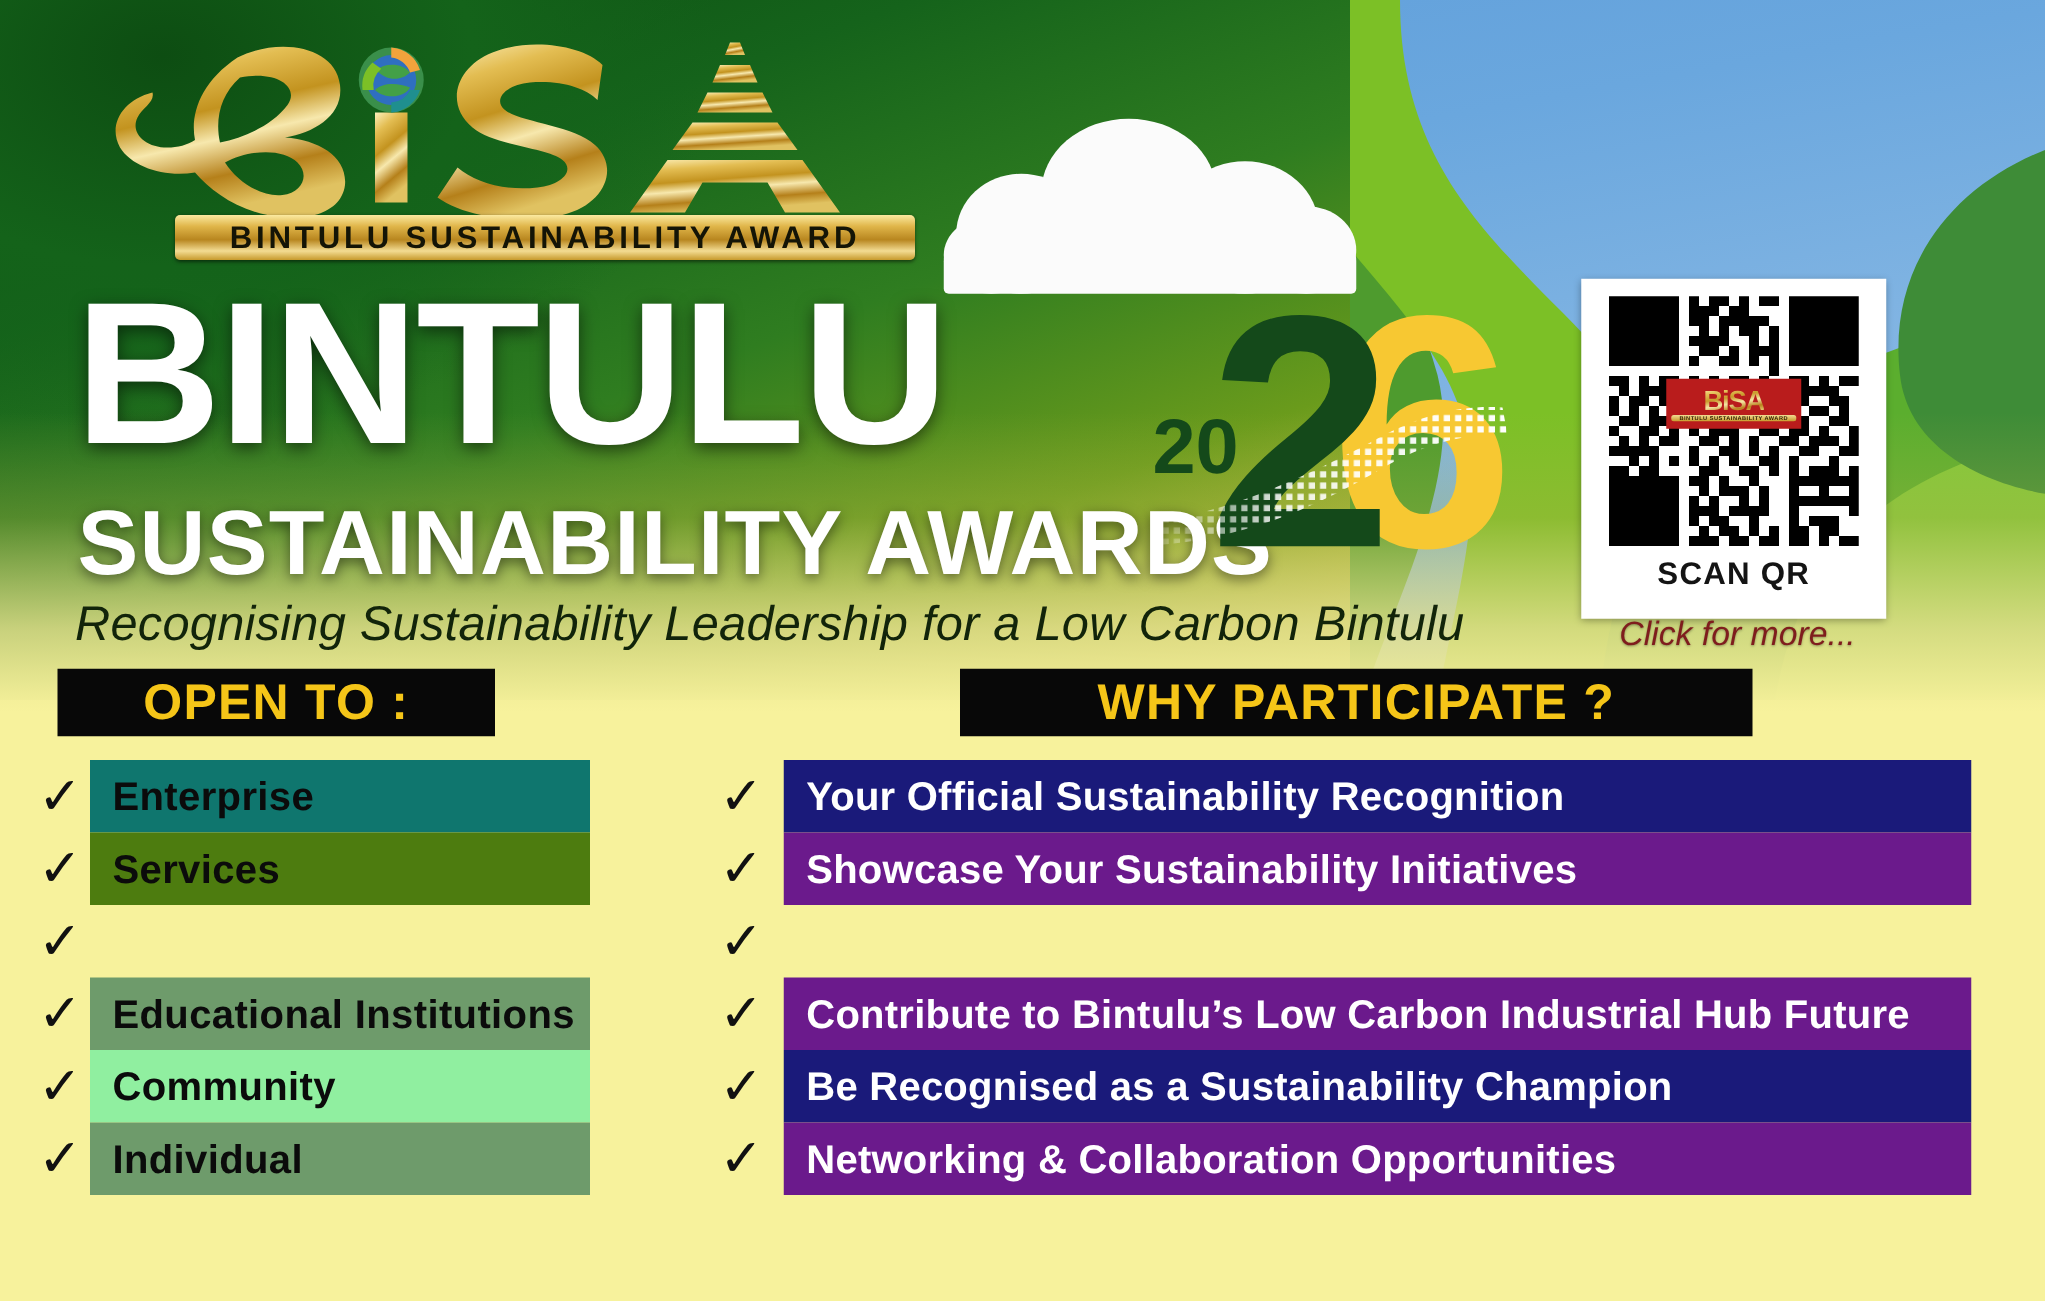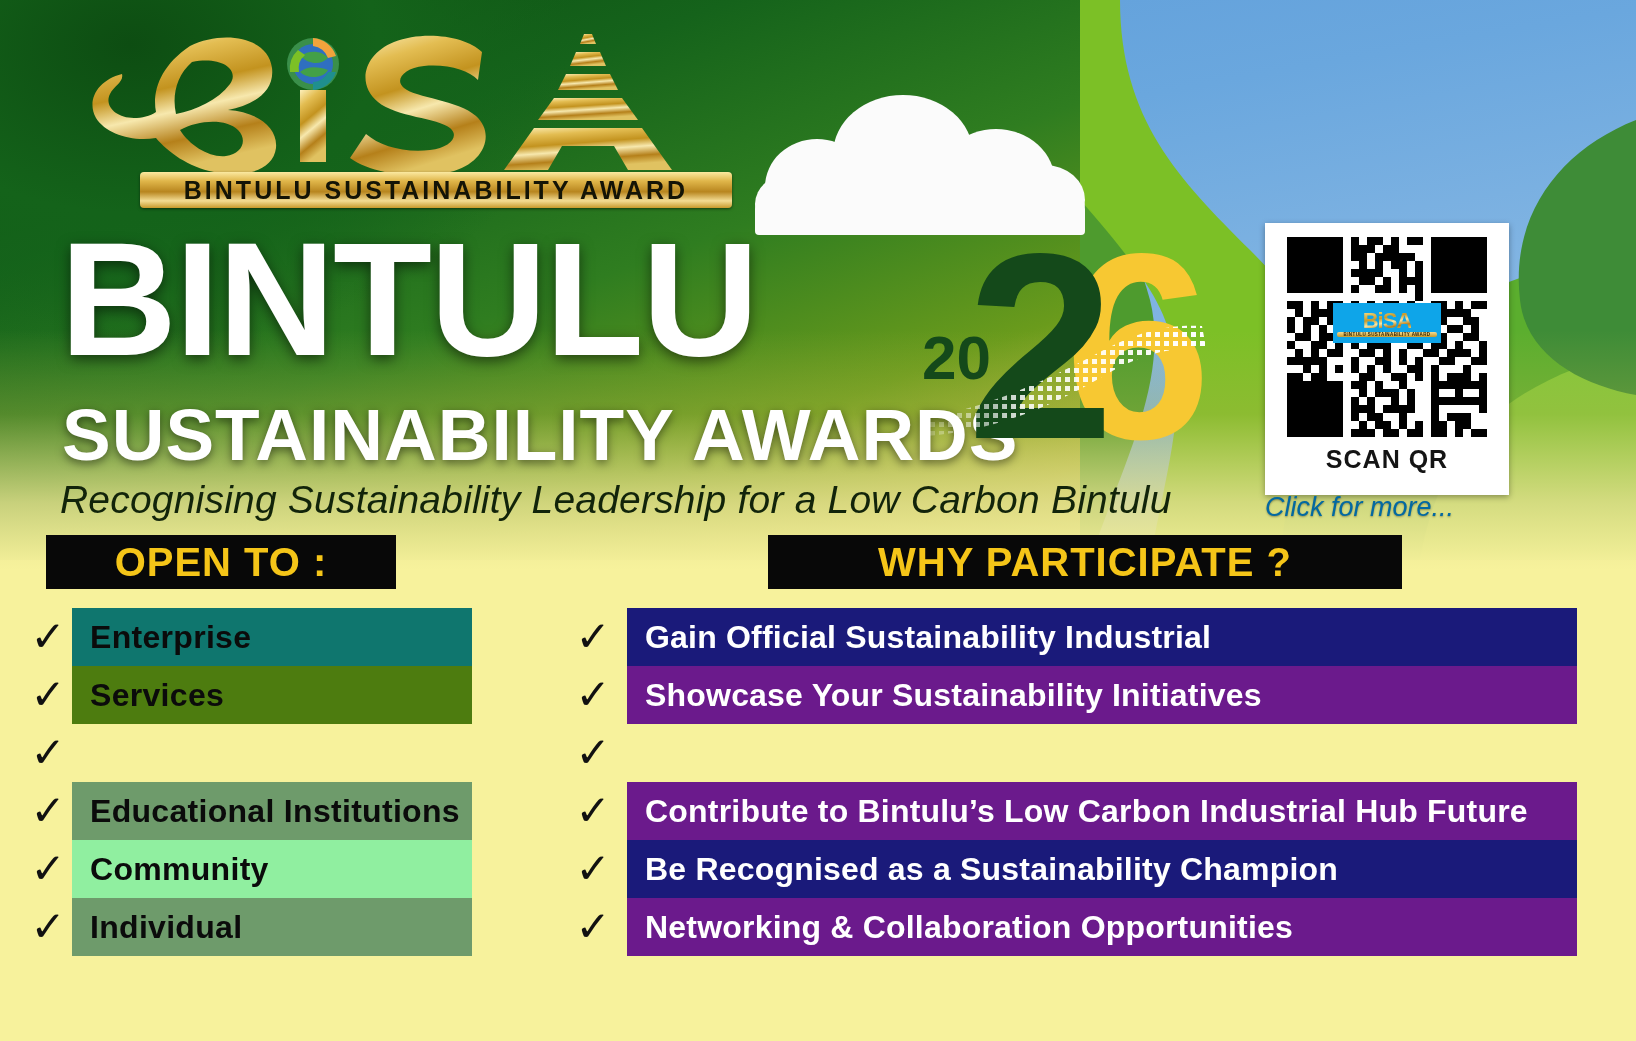--- a/index.html
+++ b/index.html
@@ -96,35 +96,35 @@
   .year .swoosh{ position:absolute; left:8px; top:86px; width:290px; height:120px; }
 
   
   .qr-card{
     position:absolute; left:1265px; top:223px; width:244px; height:272px;
     background:#ffffff; box-shadow:0 2px 6px rgba(0,0,0,.35);
   }
   .qr-grid{ position:absolute; left:22px; top:14px; width:200px; height:200px; }
   .qr-logo{
     position:absolute; left:68px; top:80px; width:108px; height:40px;
-    background:#0ea5e9; display:flex; align-items:center; justify-content:center; flex-direction:column;
+    background:#b91c1c; display:flex; align-items:center; justify-content:center; flex-direction:column;
   }
   .qr-logo .mini{ font-size:22px; font-weight:bold; line-height:1; letter-spacing:-1px; }
   .qr-logo .micro{
     font-size:4.5px; font-weight:bold; letter-spacing:.4px; color:#2b1c02;
     background:linear-gradient(180deg,#f3dc93,#c79a2c); width:100px; text-align:center; border-radius:2px;
   }
   .qr-caption{
     position:absolute; left:0; top:222px; width:244px; text-align:center;
     font-size:25px; font-weight:bold; letter-spacing:1px; color:#141414;
     font-family:"Liberation Sans", sans-serif;
   }
   .qr-click{
-    position:absolute; left:1265px; top:492px; width:250px; 
-    font-size:27px; color:#0369a1; font-style:italic;
+    position:absolute; left:1265px; top:492px; width:250px; text-align:center;
+    font-size:27px; color:#7f1d1d; font-style:italic;
     font-family:"Liberation Sans", sans-serif;
     text-shadow:0 1px 2px rgba(0,0,0,.35);
   }
 
   
   .banner{
     position:absolute; background:#080808; display:flex; align-items:center; justify-content:center;
   }
   .banner span{
     font-family:"Liberation Sans", sans-serif;
@@ -440,21 +440,21 @@
         <div class="check">✓</div>
         <div class="pill" style="background: rgb(110, 155, 107);">
           <span>Individual</span>
         </div>
       </div>
     </div>
   <div class="list" id="list-why">
       <div class="row" style="height: 58px; margin-bottom: 0px;">
         <div class="check">✓</div>
         <div class="pill" style="background: rgb(26, 26, 122);">
-          <span>Gain Official Sustainability Industrial</span>
+          <span>Your Official Sustainability Recognition</span>
         </div>
       </div>
       <div class="row" style="height: 58px; margin-bottom: 0px;">
         <div class="check">✓</div>
         <div class="pill" style="background: rgb(107, 26, 140);">
           <span>Showcase Your Sustainability Initiatives</span>
         </div>
       </div>
       <div class="row" style="height: 58px; margin-bottom: 0px;">
         <div class="check">✓</div>

